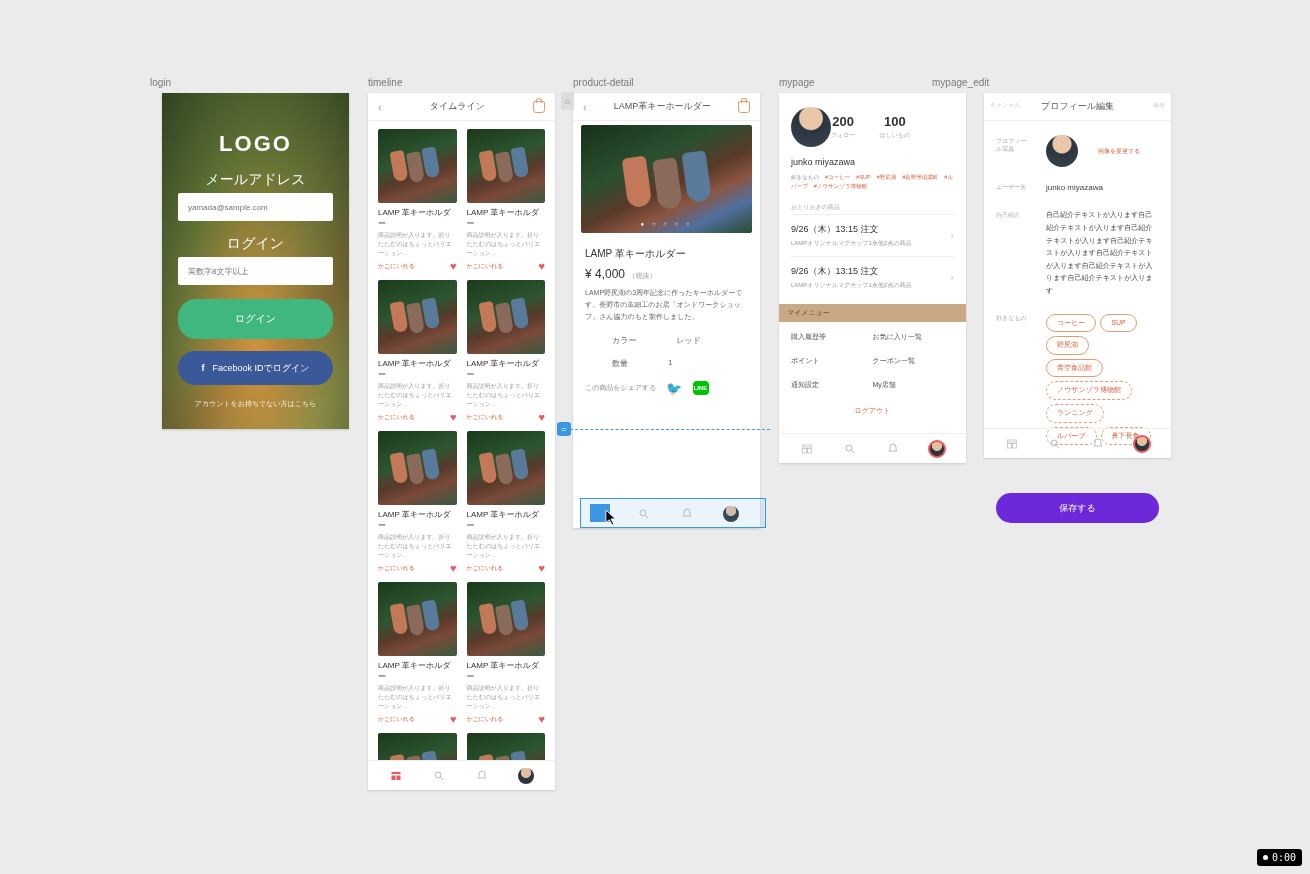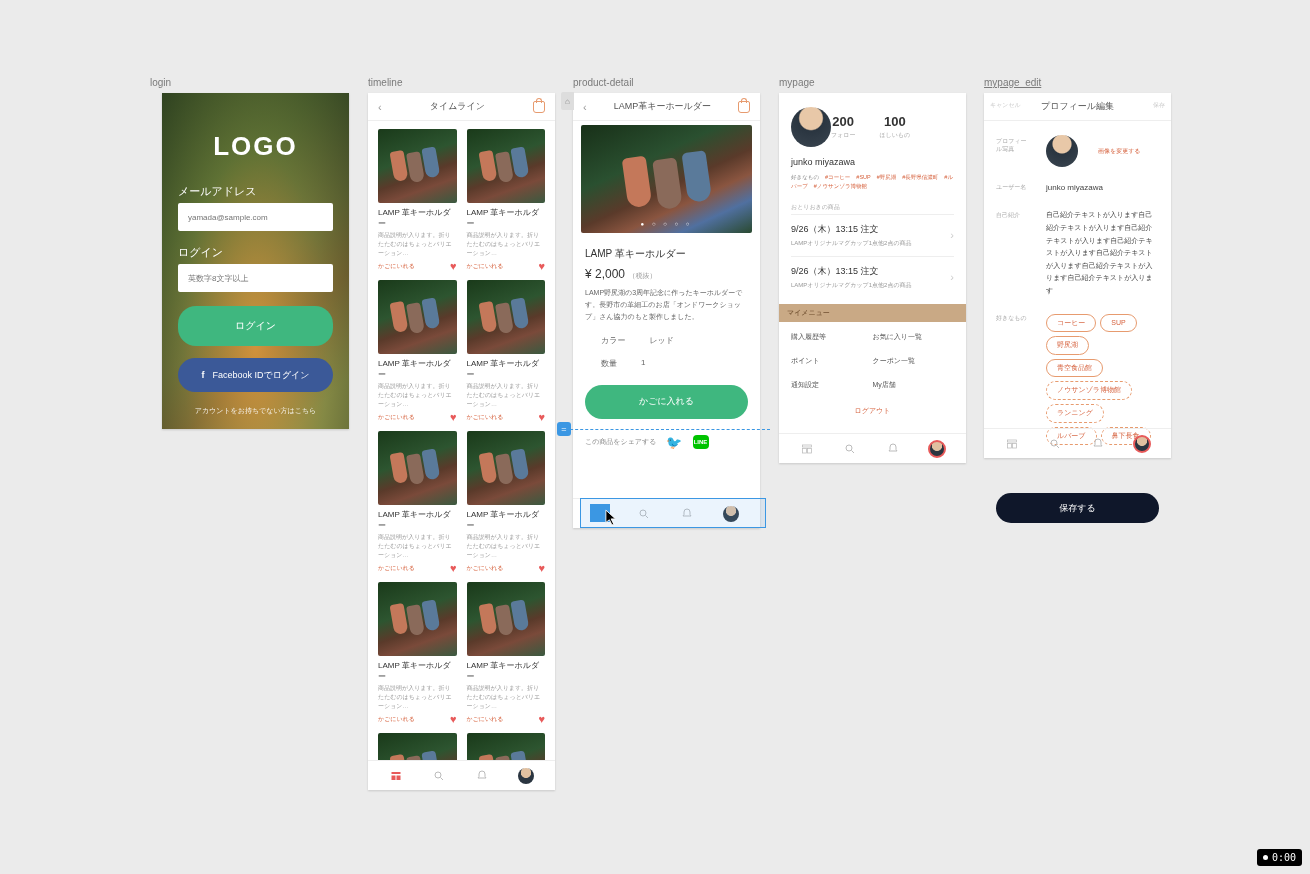--- a/index.html
+++ b/index.html
@@ -5,22 +5,22 @@
 * { margin: 0; padding: 0; box-sizing: border-box; }
 body { font-family: -apple-system, "Helvetica Neue", sans-serif; background: #ebebeb; width: 1310px; height: 874px; position: relative; overflow: hidden; }
 .canvas { position: absolute; inset: 0; }
 .artboard-label { position: absolute; font-size: 10px; color: #7a7a7a; }
 .artboard { position: absolute; background: #fff; box-shadow: 0 1px 2px rgba(0,0,0,0.15); }
 
 
 .login-bg { width: 100%; height: 100%; background: linear-gradient(135deg, #4a5a2a, #6b7a3a 30%, #a8844a 55%, #d4683a 70%, #e8c870 90%); position: relative; overflow: hidden; }
 .login-bg::after { content:''; position:absolute; inset:0; background: radial-gradient(ellipse at 50% 75%, rgba(210,150,60,0.9) 0%, rgba(90,110,50,0.7) 55%, rgba(40,60,30,0.8) 100%); }
 .login-inner { position: relative; z-index: 2; padding: 30px 16px; text-align: center; color: #fff; }
-.logo { font-weight: 800; font-size: 26px; letter-spacing: 2px; margin-top: 8px; margin-bottom: 22px; }
-.field-label { font-size: 11px; text-align: left; margin-bottom: 4px; }
+.logo { font-weight: 800; font-size: 22px; letter-spacing: 2px; margin-top: 8px; margin-bottom: 14px; }
+.field-label { font-size: 14px; text-align: center; margin-bottom: 4px; }
 .login-input { width: 100%; height: 28px; background: #fff; border: none; border-radius: 2px; font-size: 8px; padding: 0 10px; margin-bottom: 14px; color: #888; }
 .btn-green { width: 100%; height: 40px; background: #3fb77f; border: none; border-radius: 18px; color: #fff; font-size: 10px; cursor: pointer; margin-bottom: 12px; }
 .btn-fb { width: 100%; height: 34px; background: #3b5998; border: none; border-radius: 18px; color: #fff; font-size: 9px; cursor: pointer; display: flex; align-items: center; justify-content: center; gap: 8px; }
 .login-footer { font-size: 7px; margin-top: 14px; opacity: 0.9; }
 
 
 .app-header { height: 28px; display: flex; align-items: center; justify-content: space-between; padding: 0 10px; border-bottom: 1px solid #eee; }
 .app-header .back { color: #999; font-size: 11px; }
 .app-header .title { font-size: 9px; color: #555; }
 .app-header .cart { width: 12px; height: 12px; border: 1.2px solid #e79b6f; border-radius: 2px 2px 3px 3px; position: relative; }
@@ -47,21 +47,21 @@
 
 .pd-body { height: calc(100% - 28px - 30px); overflow: hidden; background:#fff; }
 .pd-hero { height: 108px; margin: 4px 8px 8px; border-radius: 2px; background: linear-gradient(155deg, #183018, #2a5030 35%, #5a3a2a 55%, #8a5540 68%, #5070a0 82%, #2a4a30); position: relative; }
 .pd-hero::after { content:''; position:absolute; left:26%; top:30%; width:24px; height:50px; background:#c4785a; border-radius:5px 5px 12px 12px; transform:rotate(-8deg); box-shadow: 30px 6px 0 #8a6a5a, 60px 3px 0 #5a7a9a; }
 .pd-dots { position: absolute; bottom: 6px; left: 0; right: 0; text-align: center; font-size: 6px; color: #fff; letter-spacing: 3px; }
 .pd-section { padding: 6px 12px; }
 .pd-name { font-size: 10px; color: #333; }
 .pd-price { font-size: 12px; color: #333; margin-top: 6px; }
 .pd-tax { font-size: 7px; color: #999; }
 .pd-text { font-size: 7px; color: #666; line-height: 1.7; margin-top: 6px; }
-.pd-row { display: flex; gap: 24px; font-size: 8px; color: #666; padding: 6px 28px; }
+.pd-row { display: flex; gap: 40px; font-size: 8px; color: #666; padding: 6px 28px; margin-left: 11px; }
 .pd-cart-btn { width: calc(100% - 24px); margin: 10px 12px; height: 34px; background: #3fb77f; color: #fff; border: none; border-radius: 18px; font-size: 9px; cursor: pointer; }
 .pd-share { display: flex; align-items: center; gap: 10px; padding: 6px 12px; font-size: 7px; color: #888; }
 .pd-share .tw { color: #55acee; font-size: 13px; }
 .pd-share .line { background: #00c300; color: #fff; width: 16px; height: 14px; border-radius: 4px; font-size: 6px; display: flex; align-items: center; justify-content: center; font-weight: bold; }
 
 
 .ab-home { position: absolute; left: -12px; top: -1px; width: 13px; height: 18px; background: #ddd; border-radius: 2px 0 0 2px; display:flex; align-items:center; justify-content:center; color:#888; font-size:8px; }
 
 
 .sel-box { position: absolute; border: 1.5px solid #3b97e3; background: rgba(120,180,240,0.15); pointer-events: none; }
@@ -91,38 +91,38 @@
 .sidelink-left { position:absolute; top: 8px; left: 6px; font-size: 6px; color:#d6623e; }
 .sidelink-right { position:absolute; top: 8px; right: 6px; font-size: 6px; color:#ccc; }
 
 
 .me-body { padding: 14px 12px; }
 .me-row { display: flex; gap: 14px; margin-bottom: 14px; }
 .me-lbl { width: 36px; font-size: 6px; color: #aaa; padding-top: 2px; line-height:1.4; }
 .me-val { flex: 1; font-size: 8px; color: #444; line-height: 1.8; }
 .me-chglink { font-size: 6px; color:#d6623e; margin-left: 10px; }
 .pill { display:inline-block; border: 1px solid #e79b6f; color:#d6623e; font-size:7px; padding: 2px 10px; border-radius: 10px; margin: 2px 4px 2px 0; cursor:pointer; }
-.me-save { width: calc(100% - 24px); margin: 18px 12px 8px; height: 30px; background: #0f172a; color: #fff; border: none; border-radius: 16px; font-size: 9px; cursor: pointer; }
+.me-save { width: calc(100% - 24px); margin: 18px 12px 8px; height: 30px; background: #6d28d9; color: #fff; border: none; border-radius: 16px; font-size: 9px; cursor: pointer; }
 
 
 .timer { position: absolute; right: 8px; bottom: 8px; background: #000; color: #fff; font-size: 10px; font-family: monospace; padding: 3px 6px; border-radius: 3px; display:flex; align-items:center; gap:4px; }
 .timer .dot { width:5px; height:5px; border-radius:50%; background:#fff;}
 
 .ic-svg { width:12px; height:12px; }
 </style>
 </head>
 <body>
 
 <div class="canvas">
 
   <div class="artboard-label" style="left:150px; top:77px;">login</div>
   <div class="artboard-label" style="left:368px; top:77px;">timeline</div>
   <div class="artboard-label" style="left:573px; top:77px;">product-detail</div>
   <div class="artboard-label" style="left:779px; top:77px;">mypage</div>
-  <div class="artboard-label" style="left:984px; top:77px;text-decoration:underline;">mypage_edit</div>
+  <div class="artboard-label" style="left:932px; top:77px;">mypage_edit</div>
 
   <div class="artboard" style="left:162px; top:93px; width:187px; height:336px;">
     <div class="login-bg">
       <div class="login-inner">
         <div class="logo">LOGO</div>
         <div class="field-label">メールアドレス</div>
         <input class="login-input" placeholder="yamada@sample.com" style="">
         <div class="field-label">ログイン</div>
         <input class="login-input" placeholder="英数字8文字以上" style="">
         <button class="btn-green">ログイン</button>
@@ -254,32 +254,31 @@
       <span class="back">‹</span>
       <span class="title">LAMP革キーホールダー</span>
       <span class="cart"></span>
     </div>
     <div class="pd-body">
       <div class="pd-hero">
         <div class="pd-dots">● ○ ○ ○ ○</div>
       </div>
       <div class="pd-section">
         <div class="pd-name">LAMP 革キーホルダー</div>
-        <div class="pd-price"><span>¥ 2,000</span> <span class="pd-tax">（税抜）</span></div>
+        <div class="pd-price"><span>¥ 4,000</span> <span class="pd-tax">（税抜）</span></div>
         <div class="pd-text">LAMP野尻湖の3周年記念に作ったキーホルダーです。長野市の革細工のお店「オンドワークショップ」さん協力のもと製作しました。</div>
       </div>
       <div class="pd-row">
         <span>カラー</span>
         <span>レッド</span>
       </div>
       <div class="pd-row">
         <span>数量</span>
         <span>1</span>
       </div>
-      <button class="pd-cart-btn">かごに入れる</button>
       <div class="pd-share">
         <span>この商品をシェアする</span>
         <span class="tw">🐦</span>
         <span class="line">LINE</span>
       </div>
     </div>
     <div class="tabbar">
       <span class="tab-ic active">
           <svg class="ic-svg" viewBox="0 0 24 24" fill="currentColor">
             <rect x="3" y="4" width="18" height="4"></rect>

